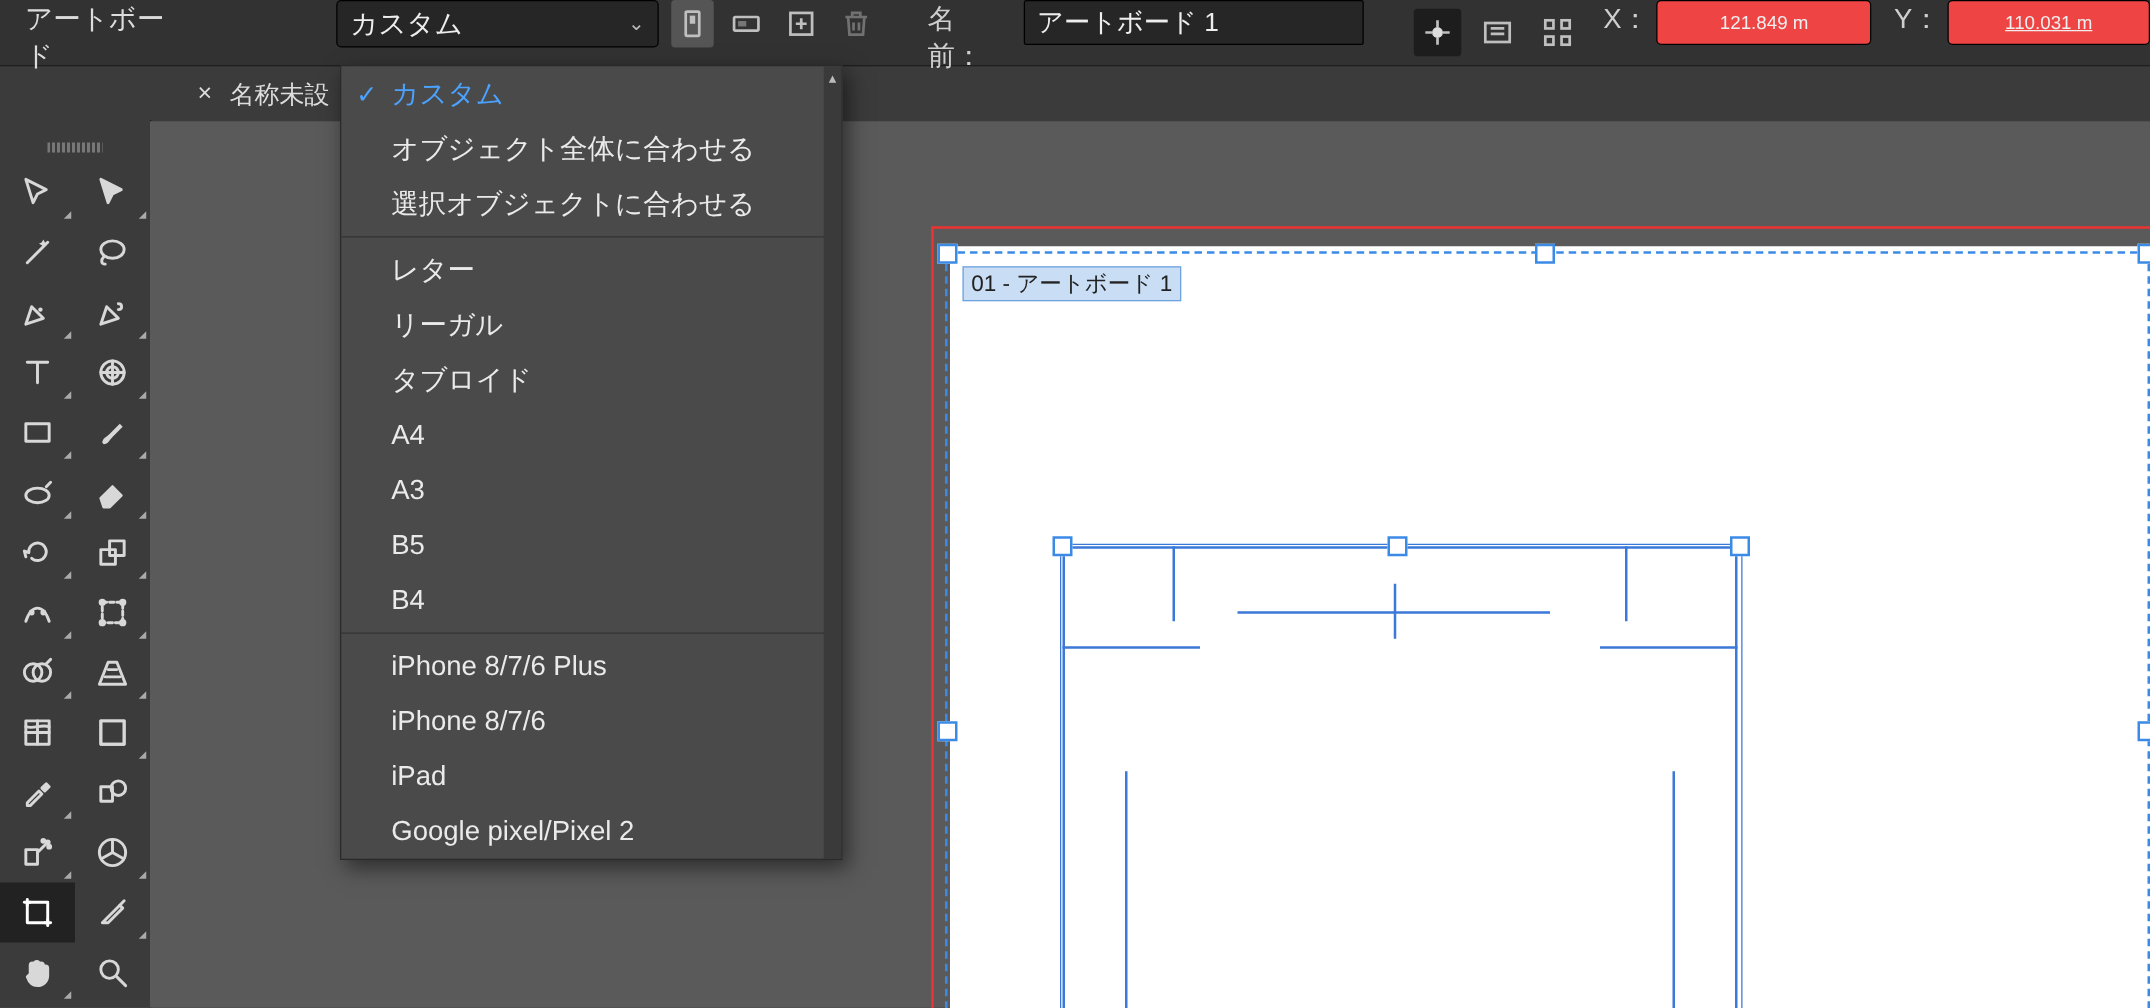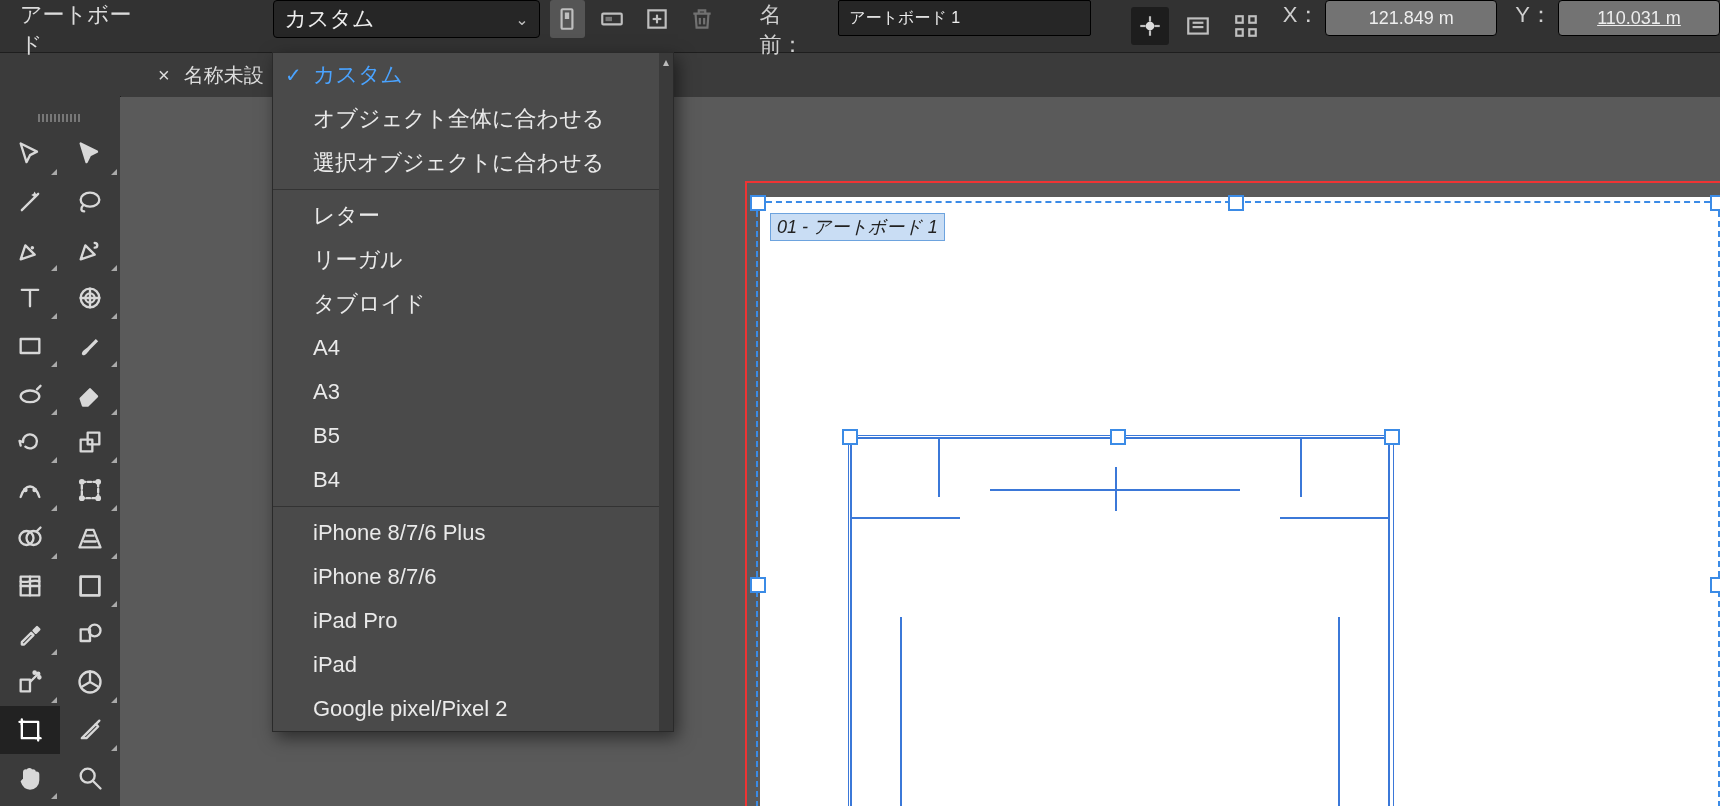--- a/index.html
+++ b/index.html
@@ -5,23 +5,23 @@
   html,body{margin:0;padding:0;width:1720px;height:806px;background:#4b4b4b;font-family:"Hiragino Kaku Gothic ProN","Helvetica Neue",Arial,sans-serif;color:#e6e6e6;overflow:hidden;}
   .topbar{height:52px;background:#323232;display:flex;border-bottom:1px solid #1e1e1e;position:relative;z-index:200;}
   .topbar .title{font-size:22px;padding:0 20px;color:#dcdcdc;}
   .preset-select{margin-left:110px;width:265px;height:36px;background:#262626;border:1px solid #000;border-radius:4px;display:flex;align-items:center;justify-content:space-between;padding:0 10px;cursor:pointer;}
   .preset-select span{font-size:22px;color:#eee;}
   .preset-select .chev{font-size:16px;color:#bbb;}
   .icon-btn{width:38px;height:38px;display:flex;align-items:center;justify-content:center;margin-left:10px;border-radius:3px;}
   .icon-btn.active{background:#555;}
   .icon-btn svg{width:26px;height:26px;stroke:#bfbfbf;fill:none;stroke-width:2;}
   .nm-label{font-size:22px;color:#cfcfcf;margin-left:40px;}
-  .nm-input{width:250px;height:34px;background:#262626;border:1px solid #000;border-radius:2px;font-size:16px;color:#eee;padding:0 10px;margin-left:18px;}
+  .nm-input{width:250px;height:34px;background:#262626;border:1px solid #000;border-radius:2px;font-size:21px;color:#eee;padding:0 10px;margin-left:18px;}
   .coord-label{font-size:22px;color:#cfcfcf;margin-left:18px;}
-  .coord-input{width:150px;height:34px;background:#737373;border:1px solid #000;border-radius:4px;font-size:18px;color:#eee;padding:0 10px;margin-left:6px;text-align:center;}
+  .coord-input{width:150px;height:34px;background:#ef4444;border:1px solid #000;border-radius:4px;font-size:15px;color:#eee;padding:0 10px;margin-left:6px;text-align:center;}
   .right-icons{display:flex;align-items:center;margin-left:30px;}
   .right-icons .icon-btn{margin-left:10px;}
 
   .tabbar{height:45px;background:#3b3b3b;display:flex;align-items:center;border-bottom:1px solid #1e1e1e;position:relative;}
   .tab{display:flex;align-items:center;font-size:20px;color:#ddd;padding:0 18px;}
   .tab .x{margin-right:14px;font-size:20px;color:#ddd;}
 
   .collapse-handle{position:absolute;left:0;top:56px;color:#bbb;font-size:16px;padding:4px 6px;background:#3b3b3b;}
 
   .toolbar{position:absolute;left:0;top:96px;width:120px;bottom:0;background:#3b3b3b;border-right:1px solid #1e1e1e;padding-top:18px;}
@@ -31,21 +31,21 @@
   .tool.selected{background:#222;}
   .tool svg{width:28px;height:28px;stroke:#d8d8d8;fill:none;stroke-width:2;stroke-linejoin:round;stroke-linecap:round;}
   .tool.selected svg{stroke:#fff;}
   .corner{position:absolute;right:3px;bottom:3px;width:0;height:0;border-left:6px solid transparent;border-bottom:6px solid #aaa;}
 
   .canvas-area{position:absolute;left:120px;top:97px;right:0;bottom:0;background:#5a5a5a;}
   .artboard{position:absolute;left:640px;top:100px;width:960px;height:650px;background:#fff;}
   .red-outline{position:absolute;left:625px;top:84px;width:990px;height:660px;border:2px solid #e33;}
   .dashed-sel{position:absolute;border:2px dashed #3b8be6;}
   .handle{position:absolute;width:12px;height:12px;background:#fff;border:2px solid #3b8be6;}
-  .ab-label{position:absolute;background:#c9ddf4;border:1px solid #6da3de;color:#222;font-size:18px;padding:1px 6px;font-style:italic;}
+  .ab-label{position:absolute;background:#c9ddf4;border:1px solid #6da3de;color:#222;font-size:18px;padding:1px 6px;}
   .blue-line{position:absolute;background:#3b78d8;}
 
   .dropdown{position:absolute;left:272px;top:52px;width:400px;background:#4a4a4a;border:1px solid #2a2a2a;box-shadow:4px 6px 16px rgba(0,0,0,.5);z-index:500;}
   .dd-scroll{position:absolute;right:0;top:0;bottom:0;width:14px;background:#3a3a3a;}
   .dd-scroll .up{position:absolute;top:0;left:0;right:0;height:18px;display:flex;align-items:center;justify-content:center;color:#bbb;font-size:12px;}
   .dd-item{height:44px;display:flex;align-items:center;font-size:22px;color:#eaeaea;padding-left:40px;position:relative;cursor:pointer;}
   .dd-item.sel{color:#4aa3ff;}
   .dd-item .check{position:absolute;left:12px;color:#4aa3ff;font-size:20px;}
   .dd-sep{height:1px;background:#333;margin:4px 0;}
 </style>
@@ -435,22 +435,19 @@
         <span>B4</span>
       </div>
       <div class="dd-sep"></div>
       <div class="dd-item">
         <span>iPhone 8/7/6 Plus</span>
       </div>
       <div class="dd-item">
         <span>iPhone 8/7/6</span>
       </div>
       <div class="dd-item">
-        <span>iPad Pro</span>
-      </div>
-      <div class="dd-item">
         <span>iPad</span>
       </div>
       <div class="dd-item">
         <span>Google pixel/Pixel 2</span>
       </div>
     </div>
 </div>
 
 </body></html>

